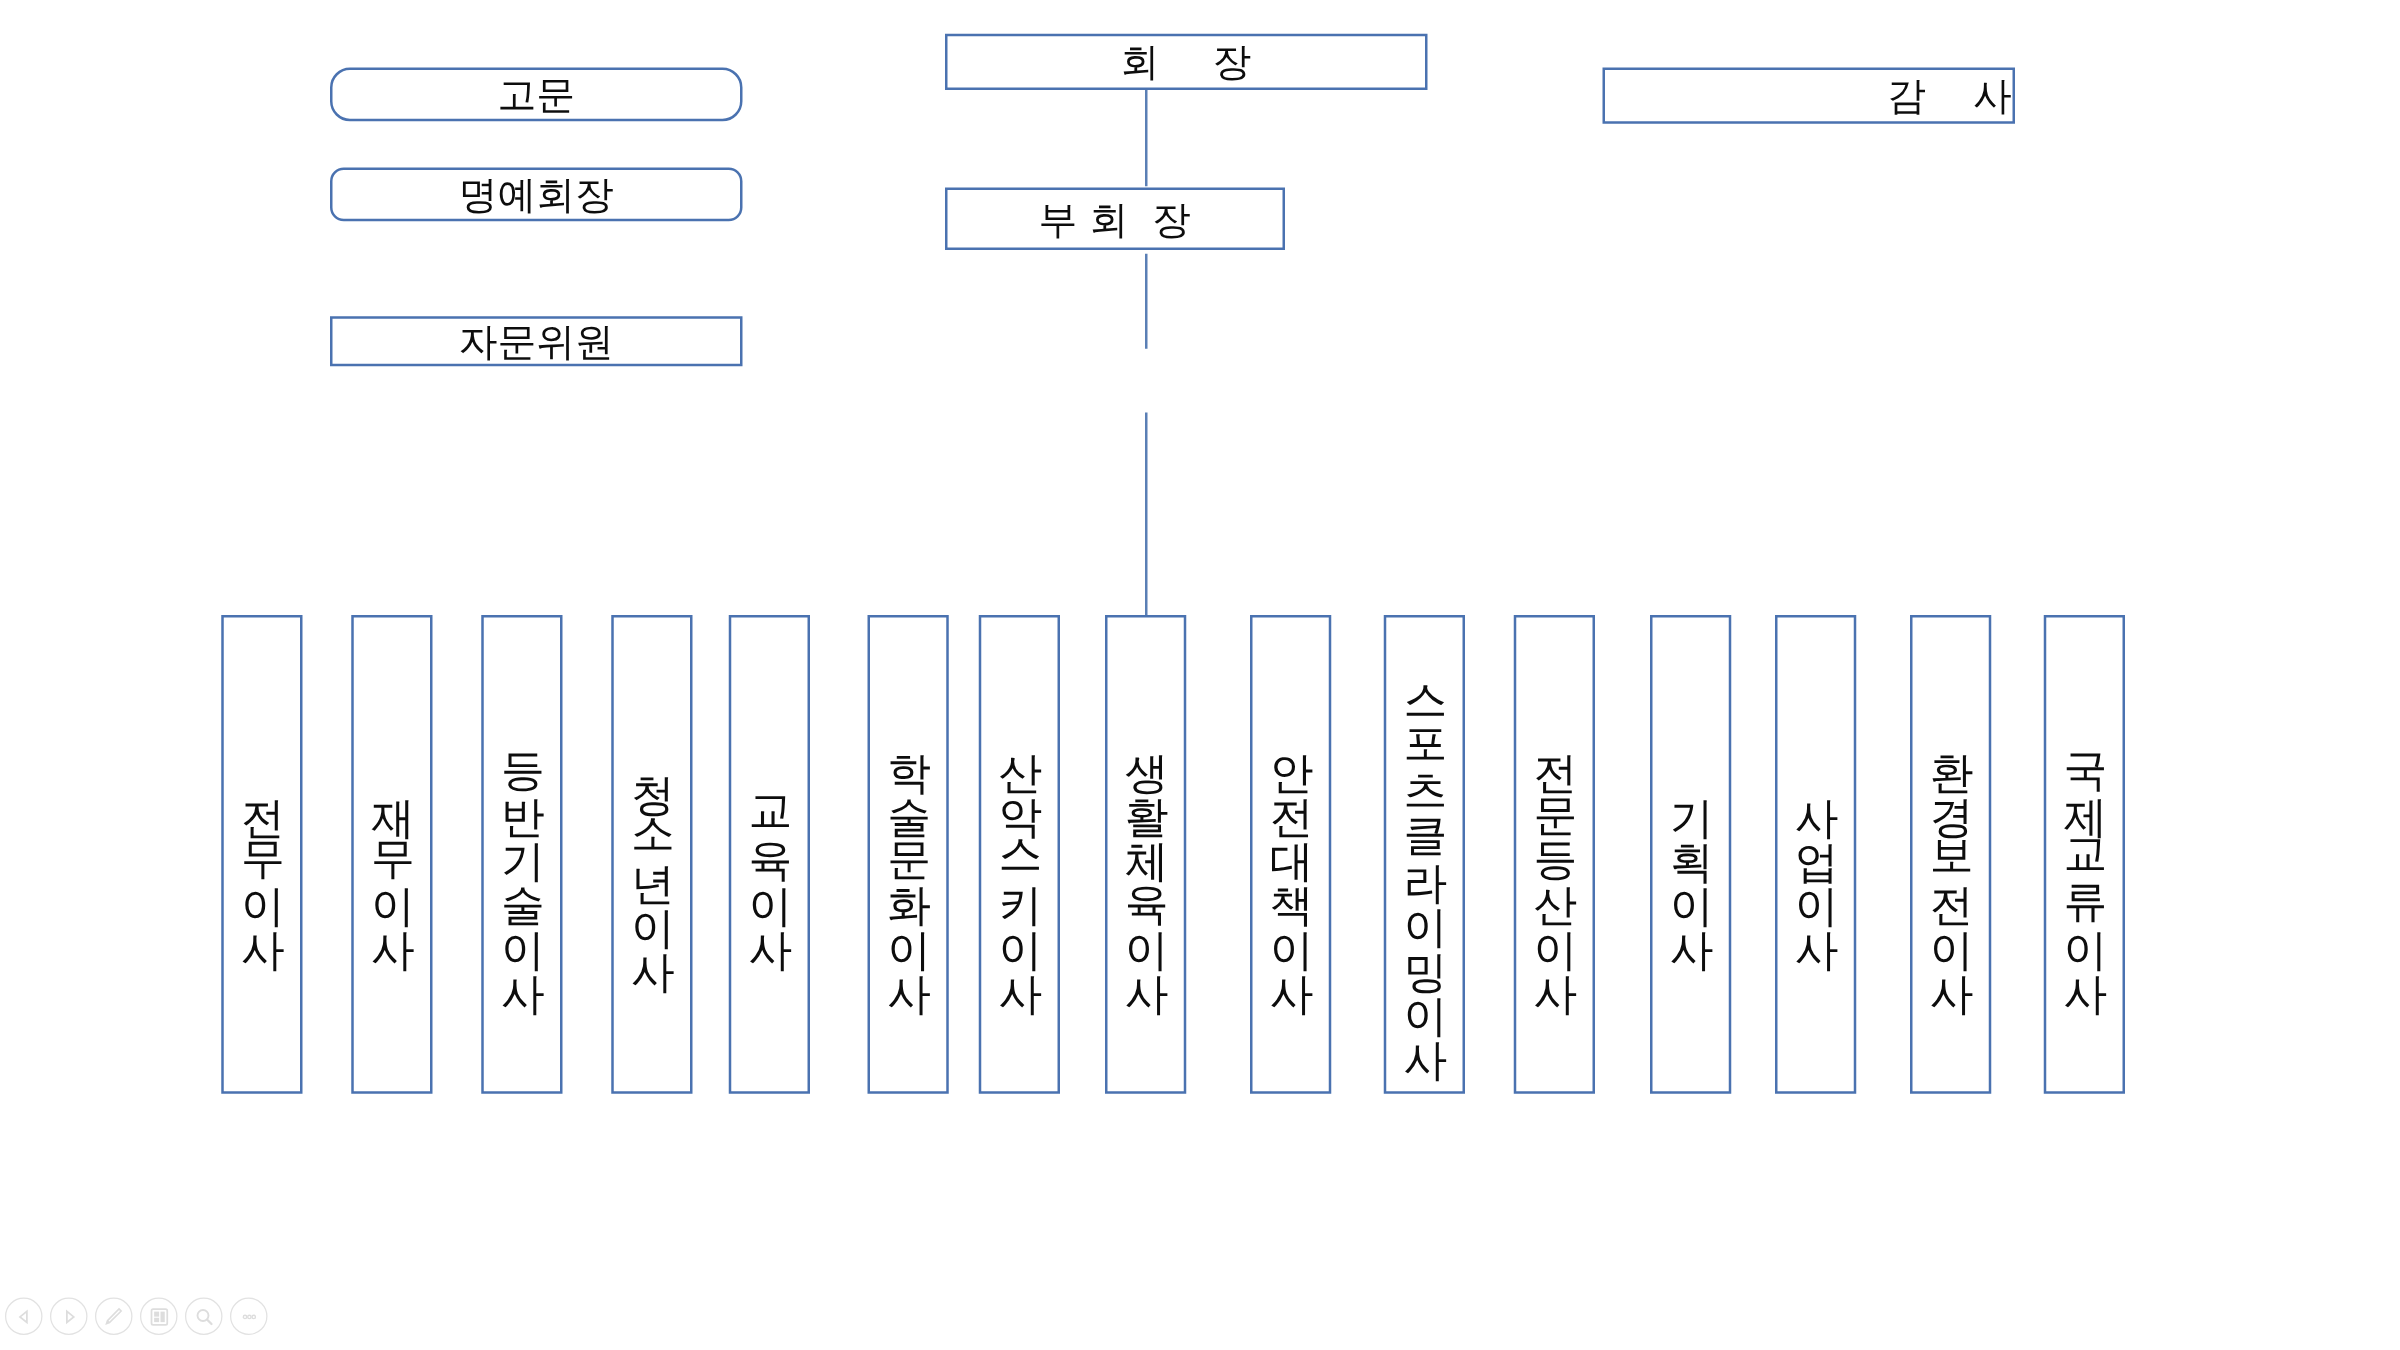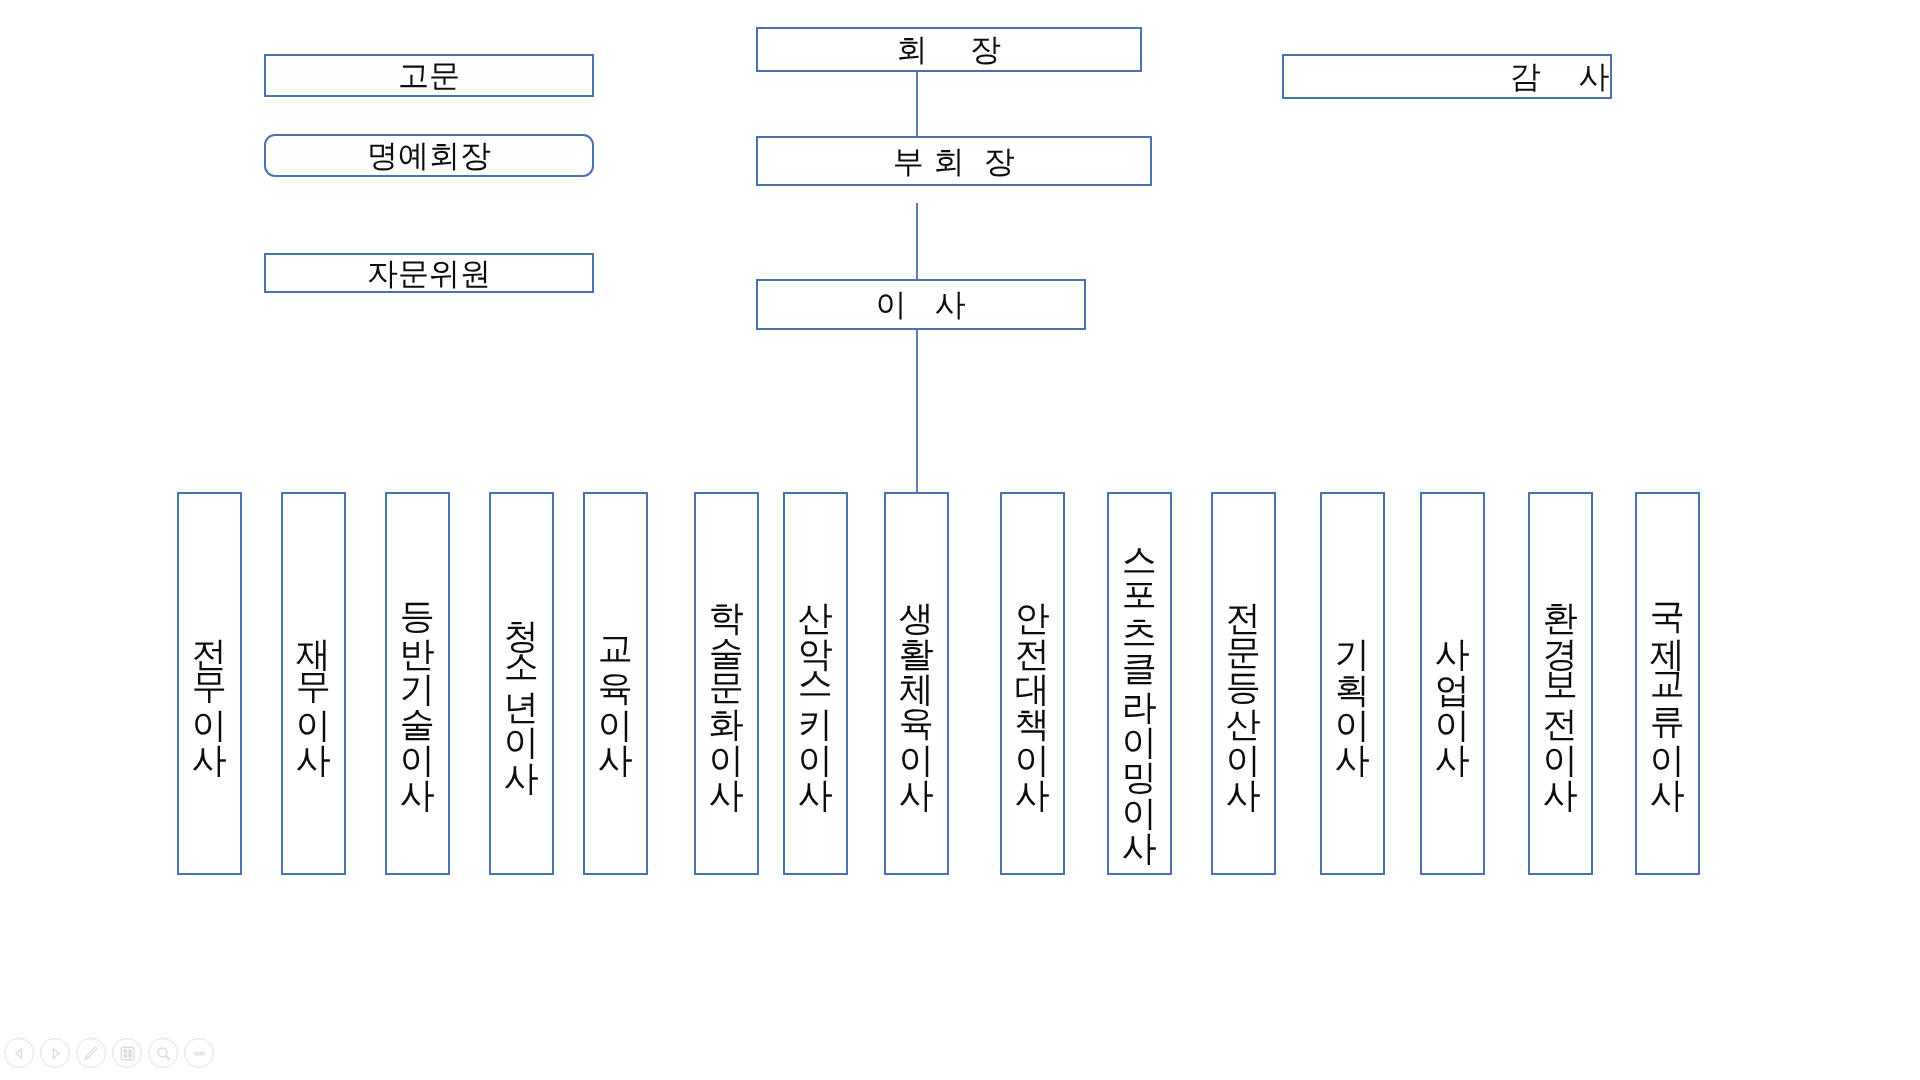--- a/index.html
+++ b/index.html
@@ -104,38 +104,35 @@
 <body>
 
 <div id="chart">
 
   <div class="connector" style="left:916px; top:72px; height:77px;"></div>
 
   <div class="connector" style="left:916px; top:203px; height:76px;"></div>
 
   <div class="connector" style="left:916px; top:330px; height:162px;"></div>
 
-  <div class="hbox" style="left:264px; top:54px; width:330px; height:43px;">
+  <div class="hbox" style="left:264px; top:54px; width:330px; height:43px;border-radius:16px;">
     <span class="label">고문</span>
   </div>
   <div class="hbox" style="left:264px; top:134px; width:330px; height:43px;border-radius:11px;">
     <span class="label">명예회장</span>
   </div>
   <div class="hbox" style="left:264px; top:216px; width:330px; height:40px;margin-top:37px;">
     <span class="label">자문위원</span>
   </div>
 
   <div class="hbox" style="left:756px; top:27px; width:386px; height:45px;font-family:Liberation Serif, serif;">
     <span class="label spaced">회     장</span>
   </div>
-  <div class="hbox" style="left:756px; top:136px; width:396px; height:50px;align-items:center;">
+  <div class="hbox" style="left:756px; top:150px; width:272px; height:50px;align-items:center;">
     <span class="label spaced">부 회  장</span>
-  </div>
-  <div class="hbox" style="left:756px; top:279px; width:330px; height:51px;">
-    <span class="label spaced">이   사</span>
   </div>
 
   <div class="hbox" style="left:1282px; top:54px; width:330px; height:45px;justify-content:flex-end;">
     <span class="label spaced">감    사</span>
   </div>
 
   <div class="vbox" style="left:177px; top:492px; width:65px; height:383px;">
     <span class="vlabel">전무이사</span>
   </div>
   <div class="vbox" style="left:281px; top:492px; width:65px; height:383px;">

